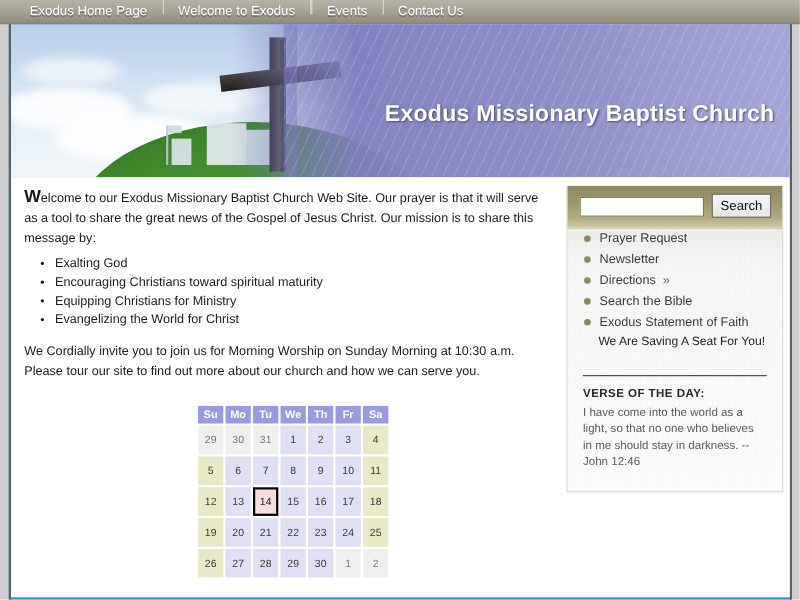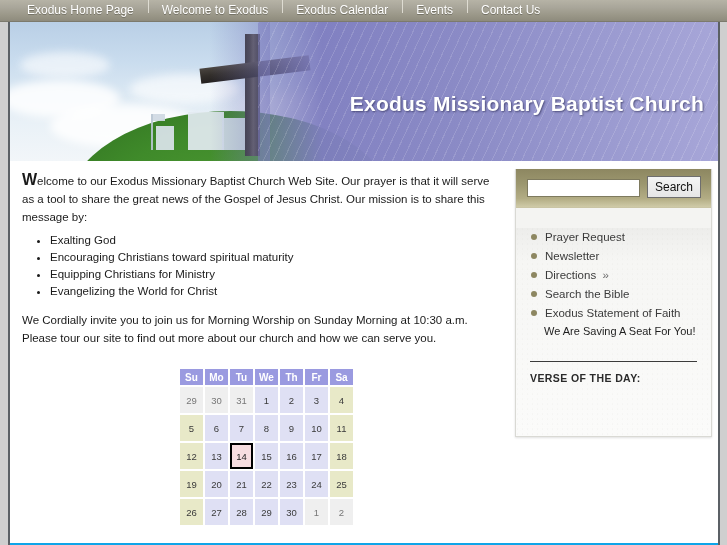--- a/index.html
+++ b/index.html
@@ -256,21 +256,20 @@
     color: #111;
     cursor: pointer;
   }
   #sidebar-body {
     background:
       radial-gradient(circle at 30% 20%, rgba(200,200,190,.10) 0 1px, transparent 1px),
       linear-gradient(to bottom, #ededeb 0%, #f6f6f4 16%, #fbfbfa 100%);
     background-size: 5px 5px, auto;
     padding: 0 0 18px 0;
     min-height: 190px;
-    margin-top: 20px;
   }
   ul#sidelinks {
     list-style: none;
     margin: 0;
     padding: 0 0 0 15px;
   }
   ul#sidelinks li {
     font-size: 11.5px;
     line-height: 19px;
     color: #3b3b3b;
@@ -312,21 +311,20 @@
 </style>
 </head>
 <body>
 
 <div id="topnav">
   <div class="navspacer"></div>
   <a class="navitem">Exodus Home Page</a>
   <div class="navsep"></div>
   <a class="navitem">Welcome to Exodus</a>
   <div class="navsep"></div>
-  <a class="navitem">Exodus Calendar</a>
   <div class="navsep"></div>
   <a class="navitem">Events</a>
   <div class="navsep"></div>
   <a class="navitem">Contact Us</a>
 </div>
 
 <div id="frame">
 
   <div id="banner">
     <div class="sky"></div>
@@ -449,17 +447,18 @@
           <li>
             <span class="dot"></span><span>Exodus Statement of Faith</span>
           </li>
         </ul>
 
         <div id="seat-line">We Are Saving A Seat For You!</div>
 
         <div id="divider"></div>
 
         <div id="verse-title">VERSE OF THE DAY:</div>
+        <div id="verse-text">I have come into the world as a light, so that no one who believes in me should stay in darkness. -- John 12:46</div>
       </div>
     </div>
 
   </div>
 </div>
 
 </body></html>

